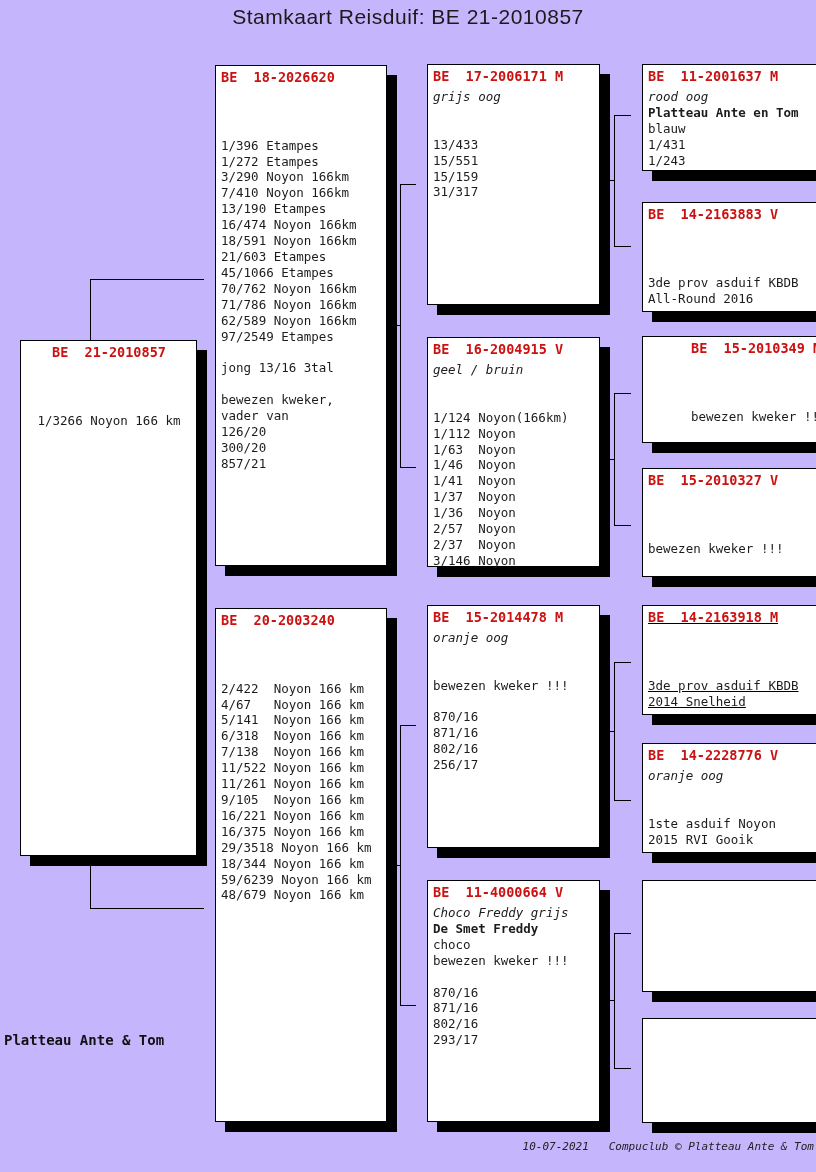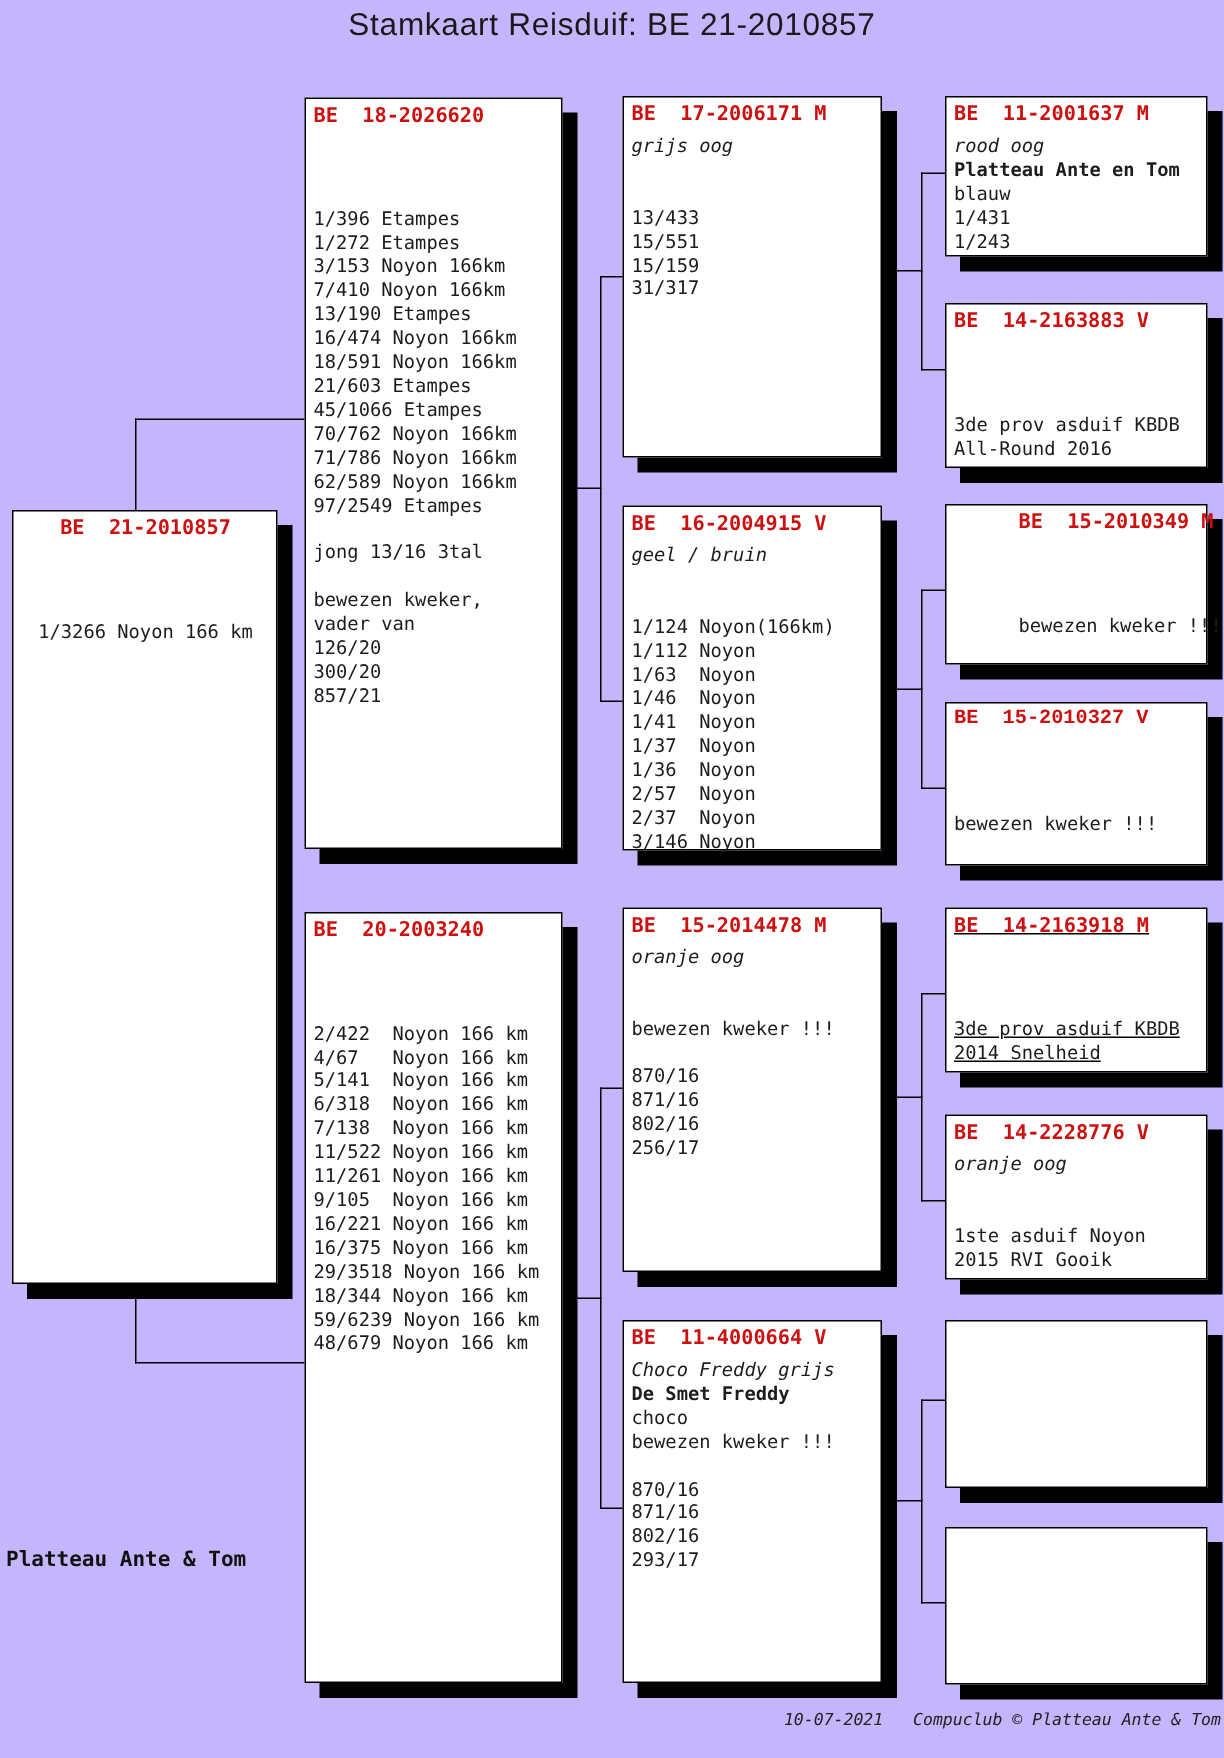--- a/index.html
+++ b/index.html
@@ -3,21 +3,21 @@
 <meta charset="utf-8">
 <style>
   html,body{margin:0;padding:0;background:#fff;}
   #page{position:relative;width:816px;height:1172px;background:#c4b5fd;overflow:hidden;
         font-family:"DejaVu Sans Mono","Liberation Mono",monospace;}
   #title{position:absolute;top:5px;left:0;width:100%;text-align:center;
          font-family:"Liberation Sans","DejaVu Sans",sans-serif;
          font-size:21px;color:#1a1a1a;letter-spacing:0.5px;}
   .box{position:absolute;background:#fff;border:1px solid #000;
        box-shadow:10px 10px 0 0 #000;box-sizing:border-box;
-       padding:3px 4px 0 5px;z-index:2;}
+       padding:3px 4px 0 5px;z-index:2;margin-left:12px;}
   .ring{font-weight:bold;font-size:13.5px;line-height:16px;white-space:pre;
         margin-bottom:5px;}
   .ln{font-size:12.5px;line-height:15.9px;min-height:15.9px;white-space:pre;color:#1c1c1c;}
   .ln.i{font-style:italic;}
   .ln.b{font-weight:bold;}
   .cline{position:absolute;background:#000;z-index:1;}
   #owner{position:absolute;left:4px;top:1032px;font-size:14px;font-weight:bold;
          color:#111;white-space:pre;}
   #footer{position:absolute;right:2px;top:1140px;font-size:11px;font-style:italic;
           color:#222;white-space:pre;}
@@ -35,21 +35,21 @@
         <div class="ln n"></div>
         <div class="ln n">1/3266 Noyon 166 km</div>
       </div>
       <div class="box" style="left: 203px; top: 65px; width: 172px; height: 501px;">
         <div class="ring" style="color: rgb(204, 17, 17);">BE  18-2026620</div>
         <div class="ln n"></div>
         <div class="ln n"></div>
         <div class="ln n"></div>
         <div class="ln n">1/396 Etampes</div>
         <div class="ln n">1/272 Etampes</div>
-        <div class="ln n">3/153 Noyon 166km</div>
+        <div class="ln n">3/290 Noyon 166km</div>
         <div class="ln n">7/410 Noyon 166km</div>
         <div class="ln n">13/190 Etampes</div>
         <div class="ln n">16/474 Noyon 166km</div>
         <div class="ln n">18/591 Noyon 166km</div>
         <div class="ln n">21/603 Etampes</div>
         <div class="ln n">45/1066 Etampes</div>
         <div class="ln n">70/762 Noyon 166km</div>
         <div class="ln n">71/786 Noyon 166km</div>
         <div class="ln n">62/589 Noyon 166km</div>
         <div class="ln n">97/2549 Etampes</div>
@@ -149,21 +149,21 @@
         <div class="ln n">All-Round 2016</div>
       </div>
       <div class="box" style="left: 630px; top: 336px; width: 175px; height: 107px; padding-left: 48px;">
         <div class="ring" style="color: rgb(204, 17, 17);">BE  15-2010349 M</div>
         <div class="ln n"></div>
         <div class="ln n"></div>
         <div class="ln n"></div>
         <div class="ln n">bewezen kweker !!!</div>
       </div>
       <div class="box" style="left: 630px; top: 468px; width: 175px; height: 109px;">
-        <div class="ring" style="color: rgb(204, 17, 17); font-family: Liberation Mono, monospace;">BE  15-2010327 V</div>
+        <div class="ring" style="color: rgb(204, 17, 17);">BE  15-2010327 V</div>
         <div class="ln n"></div>
         <div class="ln n"></div>
         <div class="ln n"></div>
         <div class="ln n">bewezen kweker !!!</div>
       </div>
       <div class="box" style="left: 630px; top: 605px; width: 175px; height: 110px; text-decoration: underline;">
         <div class="ring" style="color: rgb(204, 17, 17);">BE  14-2163918 M</div>
         <div class="ln n"></div>
         <div class="ln n"></div>
         <div class="ln n"></div>

